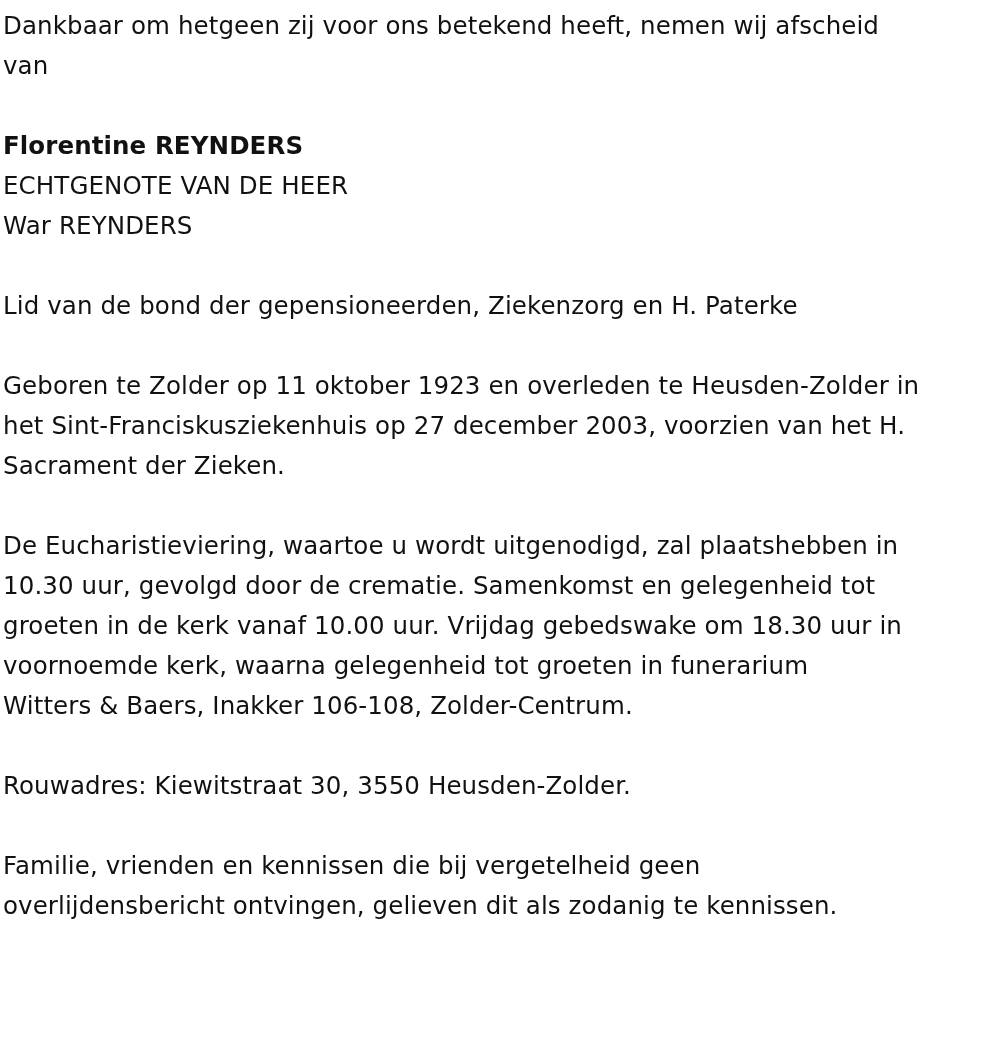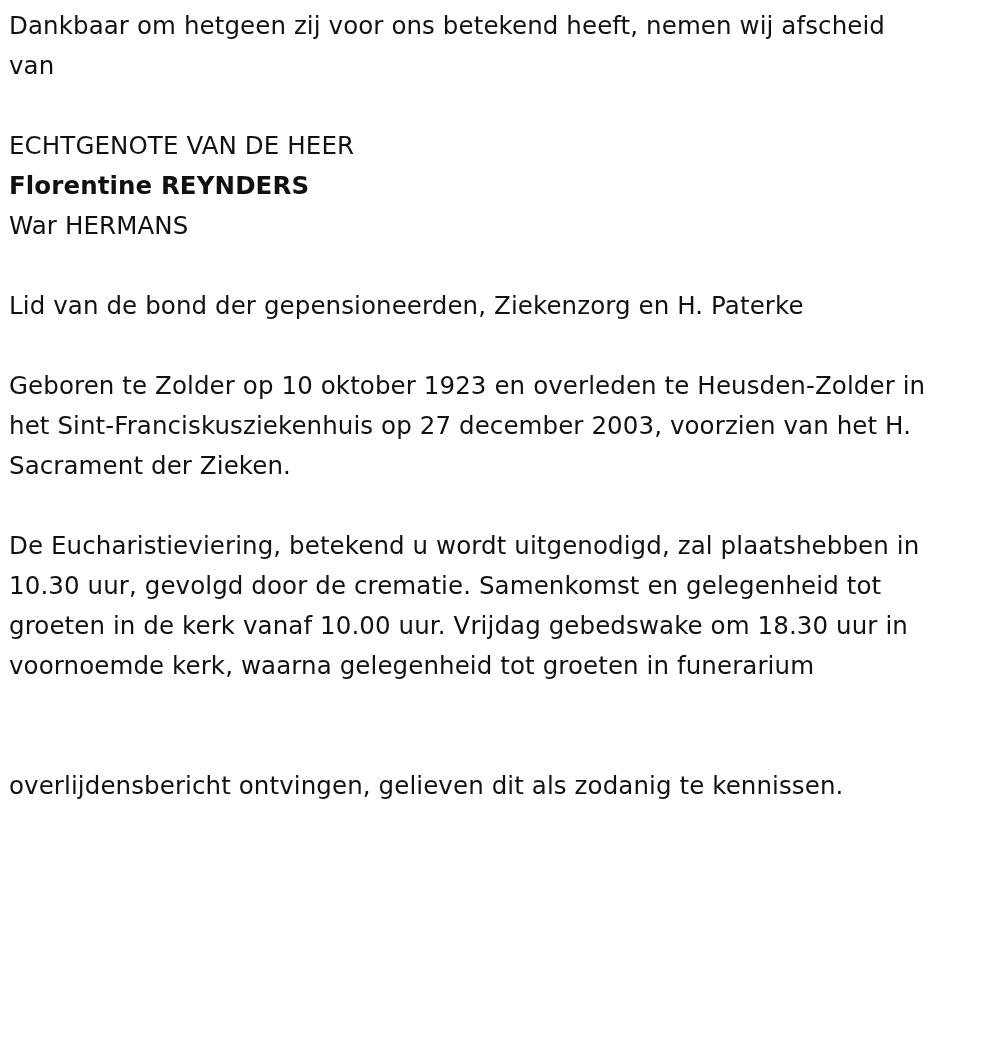--- a/index.html
+++ b/index.html
@@ -1,21 +1,21 @@
 <!DOCTYPE html>
 <html><head>
   <meta charset="utf-8">
   <style>
     html, body { margin: 0; padding: 0; background: #ffffff; }
     body {
       width: 1000px; height: 1046px; overflow: hidden;
       font-family: "DejaVu Sans", sans-serif;
       color: #111111;
     }
-    .doc { position: relative; padding: 6px 0 0 9px; }
+    .doc { position: relative; padding: 6px 0 0 3px; }
     .line {
       font-size: 24.5px;
       line-height: 40px;
       height: 40px;
       white-space: nowrap;
       letter-spacing: 0.1px;
     }
     .blank { height: 40px; }
     .bold { font-weight: bold; }
   </style>
@@ -25,50 +25,55 @@
 <div class="doc">
 
   <div>
     <div class="line">Dankbaar om hetgeen zij voor ons betekend heeft, nemen wij afscheid</div>
     <div class="line">van</div>
   </div>
 
   <div class="blank"></div>
 
   <div>
+    <div class="line bold">Florentine REYNDERS</div>
     <div class="line">ECHTGENOTE VAN DE HEER</div>
-    <div class="line bold">Florentine REYNDERS</div>
-    <div class="line">War HERMANS</div>
+    <div class="line">War REYNDERS</div>
   </div>
 
   <div class="blank"></div>
 
   <div>
     <div class="line">Lid van de bond der gepensioneerden, Ziekenzorg en H. Paterke</div>
   </div>
 
   <div class="blank"></div>
 
   <div>
-    <div class="line">Geboren te Zolder op 10 oktober 1923 en overleden te Heusden-Zolder in</div>
+    <div class="line">Geboren te Zolder op 11 oktober 1923 en overleden te Heusden-Zolder in</div>
     <div class="line">het Sint-Franciskusziekenhuis op 27 december 2003, voorzien van het H.</div>
     <div class="line">Sacrament der Zieken.</div>
   </div>
 
   <div class="blank"></div>
 
   <div>
-    <div class="line">De Eucharistieviering, betekend u wordt uitgenodigd, zal plaatshebben in</div>
+    <div class="line">De Eucharistieviering, waartoe u wordt uitgenodigd, zal plaatshebben in</div>
     <div class="line">10.30 uur, gevolgd door de crematie. Samenkomst en gelegenheid tot</div>
     <div class="line">groeten in de kerk vanaf 10.00 uur. Vrijdag gebedswake om 18.30 uur in</div>
     <div class="line">voornoemde kerk, waarna gelegenheid tot groeten in funerarium</div>
+    <div class="line">Witters &amp; Baers, Inakker 106-108, Zolder-Centrum.</div>
   </div>
 
   <div class="blank"></div>
 
+  <div>
+    <div class="line">Rouwadres: Kiewitstraat 30, 3550 Heusden-Zolder.</div>
+  </div>
 
   <div class="blank"></div>
 
   <div>
+    <div class="line">Familie, vrienden en kennissen die bij vergetelheid geen</div>
     <div class="line">overlijdensbericht ontvingen, gelieven dit als zodanig te kennissen.</div>
   </div>
 
 </div>
 
 </body></html>

